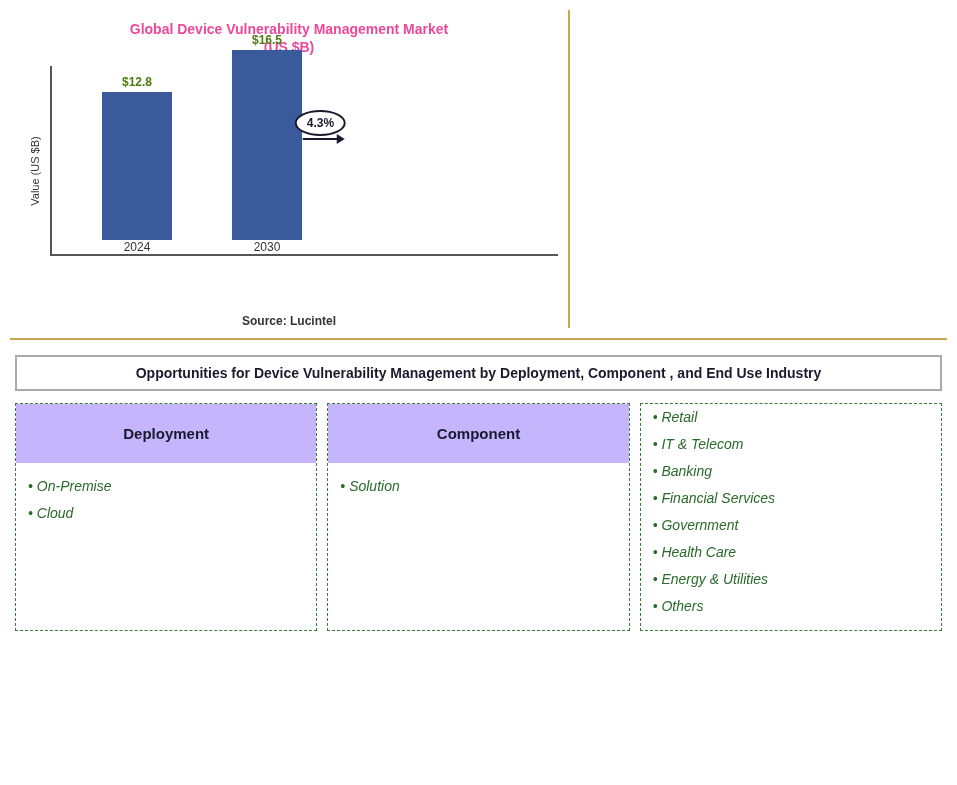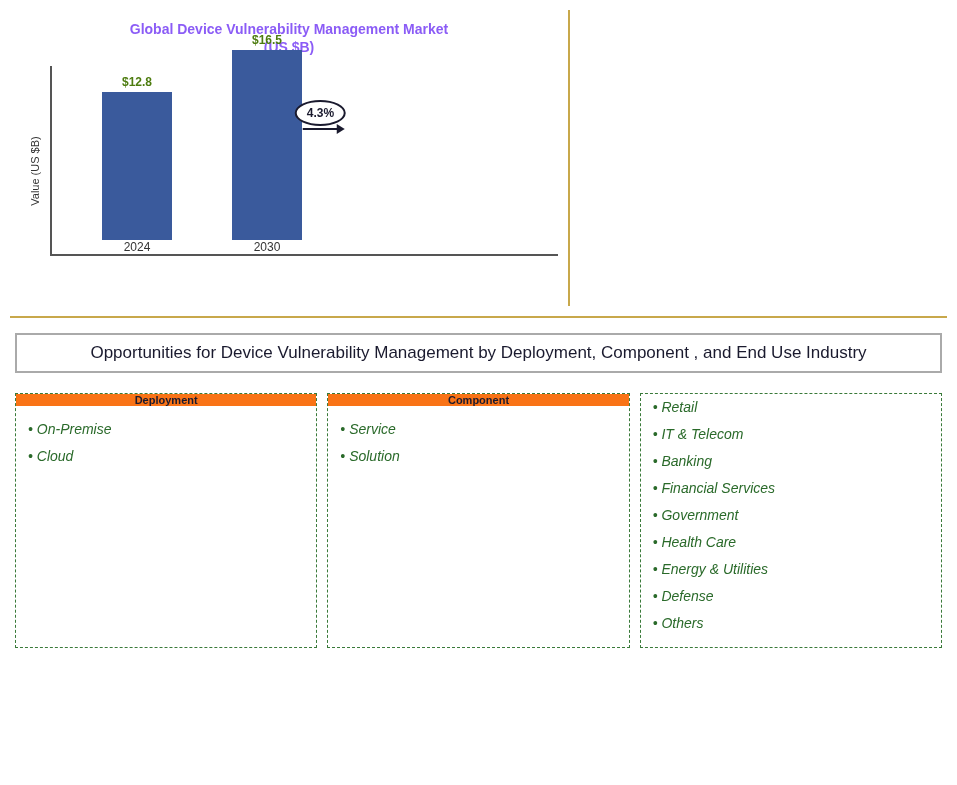--- a/index.html
+++ b/index.html
@@ -32,21 +32,21 @@
     .chart-area {
       flex: 0 0 560px;
       padding: 10px 10px 0 10px;
       border-right: 2px solid #c8a84b;
     }
 
     .chart-title {
       text-align: center;
       font-size: 14px;
       font-weight: bold;
-      color: #8b5cf6;
+      color: #ec4899;
       margin-bottom: 10px;
       line-height: 1.3;
     }
 
     .bar-group {
       display: flex;
       flex-direction: column;
       align-items: center;
       position: relative;
     }
@@ -63,21 +63,21 @@
       background: #3a5a9c;
     }
 
     .bar-label {
       font-size: 12px;
       color: #333;
     }
 
     .cagr-annotation {
       position: absolute;
-      top: 34px;
+      top: 44px;
       left: 50%;
       transform: translateX(-20%);
       display: flex;
       flex-direction: column;
       align-items: center;
     }
 
     .cagr-oval {
       border: 2px solid #1a1a2e;
       border-radius: 50%;
@@ -128,47 +128,47 @@
     }
 
     
     .bottom-section {
       padding: 5px 5px;
     }
 
     .opportunities-title-box {
       border: 2px solid #aaa;
       padding: 8px 10px;
-      font-size: 17px;
-      font-weight: normal;
-      color: #1a1a2e;
-      margin-bottom: 20px;
+      font-size: 14px;
+      font-weight: bold;
+      color: #1a1a2e;
+      margin-bottom: 12px;
       text-align: center;
     }
 
     .columns-container {
       display: flex;
       flex-direction: row;
       gap: 10px;
       width: 100%;
     }
 
     .column {
       flex: 1;
       border: 1.5px dashed #3a7a3a;
       padding: 0 0 10px 0;
     }
 
     .column-header {
-      background: #f97316;
-      text-align: center;
-      font-size: 11px;
-      font-weight: bold;
-      color: #1a1a2e;
-      padding: 0 5px;
+      background: #c4b5fd;
+      text-align: center;
+      font-size: 15px;
+      font-weight: bold;
+      color: #1a1a2e;
+      padding: 21px 5px;
       margin-bottom: 10px;
     }
 
     .column-item {
       font-size: 14px;
       color: #2a6a2a;
       padding: 3px 12px;
       line-height: 1.5;
       font-style: italic;
     }
@@ -220,50 +220,49 @@
                   <div style="position:absolute; right:-7px; top:-4px; border-left:8px solid #1a1a2e; border-top:5px solid transparent; border-bottom:5px solid transparent;"></div>
                 </div>
               </div>
             </div>
 
           </div>
 
         </div>
       </div>
 
+      <div class="source-text">Source: Lucintel</div>
     </div>
 
 
   </div>
 
   <div class="bottom-section">
     <div class="opportunities-title-box">Opportunities for Device Vulnerability Management by Deployment, Component , and End Use Industry</div>
 
     <div class="columns-container">
 
       <div class="column">
         <div class="column-header">Deployment</div>
         <div class="column-item">On-Premise</div>
         <div class="column-item">Cloud</div>
       </div>
 
       <div class="column">
         <div class="column-header">Component</div>
-        <div class="column-item">Service</div>
         <div class="column-item">Solution</div>
       </div>
 
       <div class="column">
         <div class="column-item">Retail</div>
         <div class="column-item">IT &amp; Telecom</div>
         <div class="column-item">Banking</div>
         <div class="column-item">Financial Services</div>
         <div class="column-item">Government</div>
         <div class="column-item">Health Care</div>
         <div class="column-item">Energy &amp; Utilities</div>
-        <div class="column-item">Defense</div>
         <div class="column-item">Others</div>
       </div>
 
     </div>
   </div>
 
 </div>
 
 </body></html>

